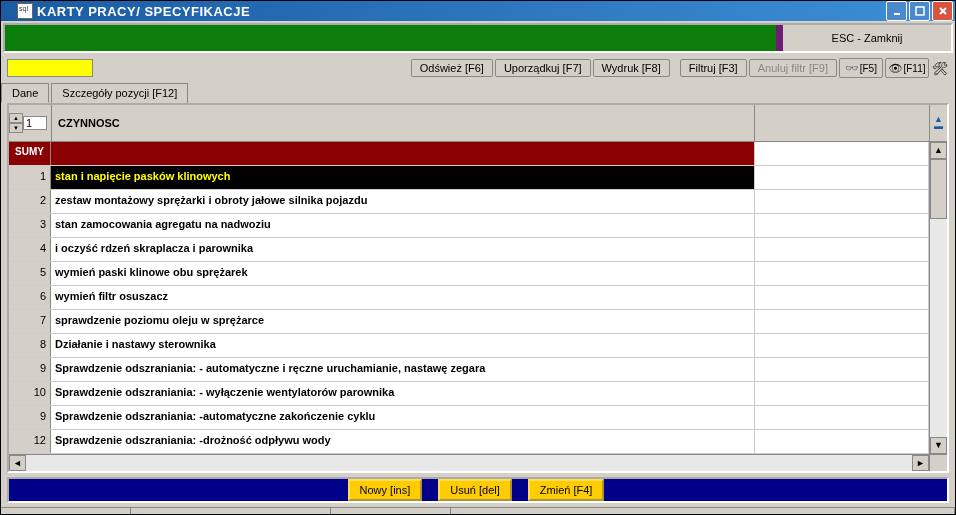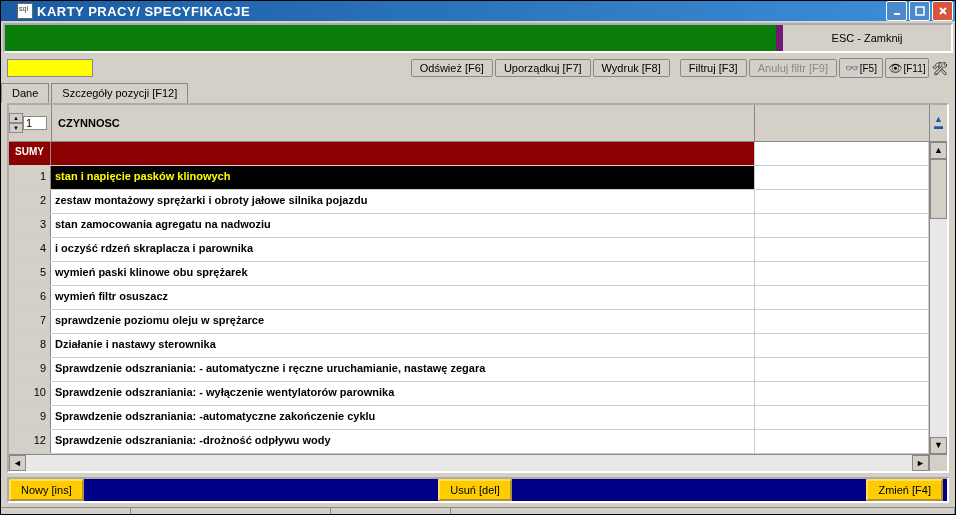--- a/index.html
+++ b/index.html
@@ -59,21 +59,21 @@
 .vscroll { width: 18px; background: #d4d0c8; border-left: 1px solid #888; display: flex; flex-direction: column; }
 .vscroll .arrow { height: 17px; border: 1px solid #888; background: #d4d0c8; text-align: center; font-size: 9px; line-height: 15px; cursor: pointer; }
 .vscroll .track { flex: 1; background: #e8e8e8; }
 .vscroll .thumb { height: 60px; background: #d4d0c8; border: 1px solid #888; }
 
 .hscroll-row { height: 17px; display: flex; background: #d4d0c8; border-top: 1px solid #888; }
 .hscroll-row .arrow { width: 17px; border: 1px solid #888; text-align: center; font-size: 9px; line-height: 15px; cursor: pointer; }
 .hscroll-row .track { flex: 1; background: #e8e8e8; }
 .hscroll-row .corner { width: 18px; border-left: 1px solid #888; }
 
-.bottom-bar { margin: 0 6px 4px 6px; border: 2px inset #fff; height: 28px; background: #008; display: flex; align-items: center; justify-content: space-between; padding-right: 4px; gap: 4px; }
+.bottom-bar { margin: 0 6px 4px 6px; border: 2px inset #fff; height: 28px; background: #008; display: flex; align-items: center; justify-content: center; padding-right: 4px; gap: 16px; }
 .action-btn { background: #ffcc00; border: 2px outset #ffdd55; padding: 3px 10px; font-size: 11px; font-weight: normal; cursor: pointer; color: #000; border-radius: 1px; }
 
 .status-bar { height: 18px; background: #d4d0c8; border-top: 1px solid #888; display: flex; font-size: 10px; }
 .status-cell { border-right: 1px solid #888; padding: 2px 8px; }
 </style>
 </head>
 <body>
 
 <div class="window">
 

